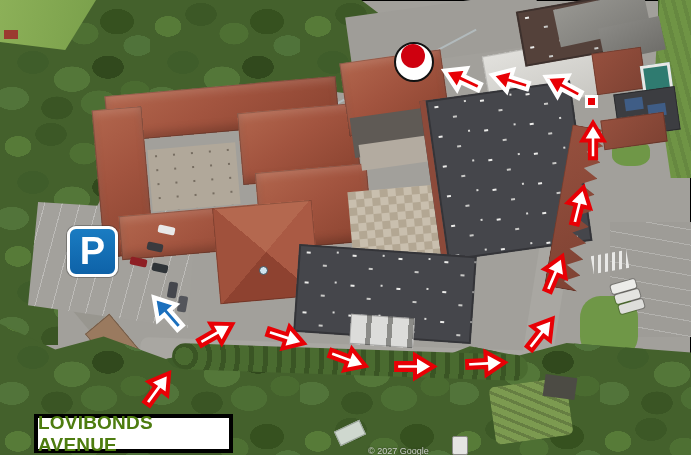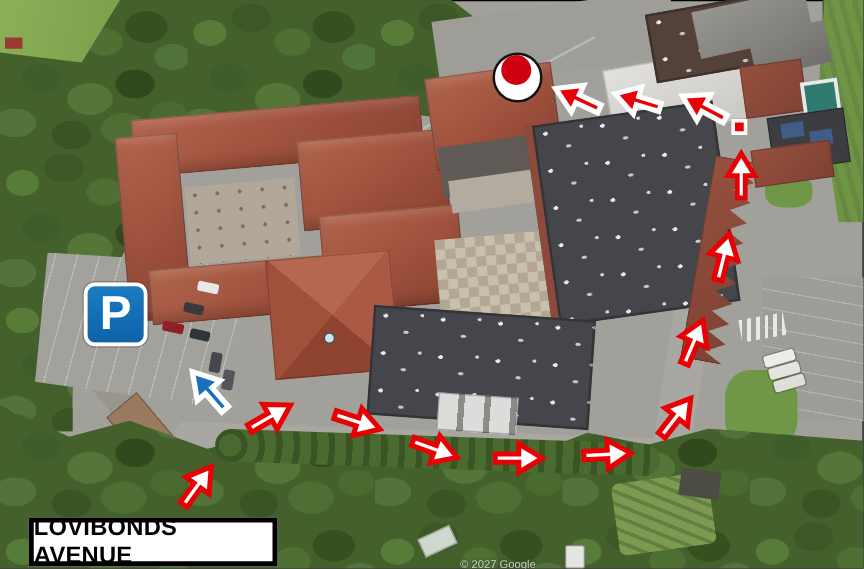--- a/index.html
+++ b/index.html
@@ -32,22 +32,22 @@
   .paving{background:#b1a89a;background-image:radial-gradient(2px 2px at 8px 7px,rgba(60,50,40,.5) 0 70%,transparent 71%);background-size:18px 14px;}
   .asph{background:#a7a5a0;}
   .arrow svg{overflow:visible;display:block;}
   
   #dest-circle{border-radius:50%;background:#fff;border:2px solid #121212;z-index:30;}
   #dest-dot{border-radius:50%;z-index:31;}
   #start-square{z-index:28;border:3px solid #fff;}
   #p-badge{z-index:32;border:3px solid #fff;border-radius:9px;color:#fff;font-weight:bold;
     display:flex;align-items:center;justify-content:center;
     background:linear-gradient(180deg,#1a7cc2,#0e62a8);box-shadow:0 0 0 1px rgba(40,40,40,.35);}
-  #street-label{z-index:33;background:#fff;border:4px solid #000;color:#000000;font-weight:bold;
-    display:flex;align-items:center;justify-content:center;letter-spacing:.2px;}
+  #street-label{z-index:33;background:#fff;border:4px solid #000;color:#4d7c0f;font-weight:bold;
+    display:flex;align-items:center;justify-content:center;letter-spacing:.2px;margin-left:11px;}
   #watermark{z-index:34;color:rgba(245,245,245,.78);font-size:9px;text-shadow:0 0 2px rgba(0,0,0,.6);}
   #route-layer{left:0;top:0;width:100%;height:100%;z-index:20;}
   #route-layer .arrow{position:absolute;}
 </style>
 </head>
 <body>
 
 <div id="stage">
 
   <div class="canopy" style="left:0;top:0;width:430px;height:245px;

